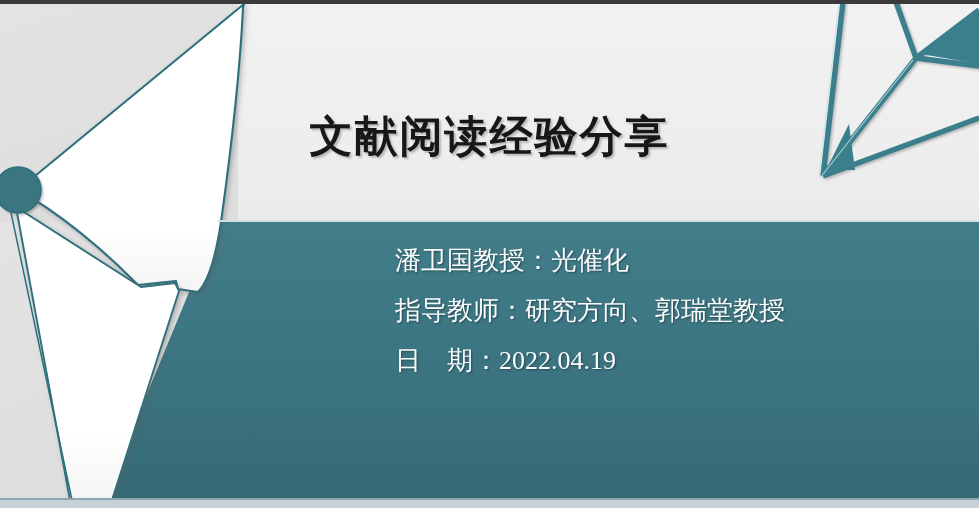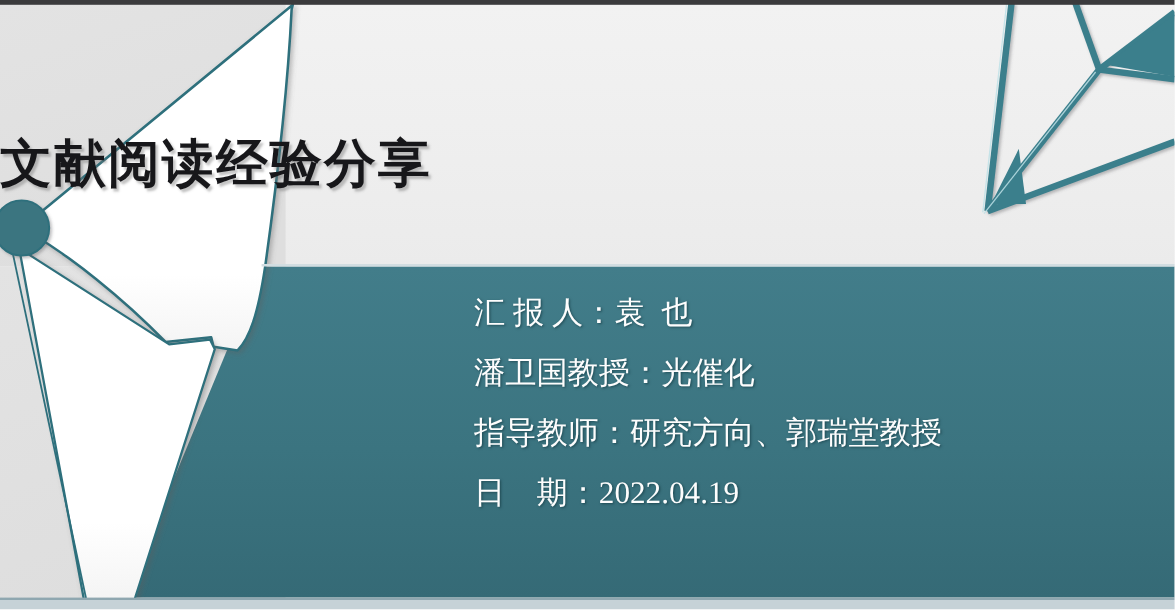--- a/index.html
+++ b/index.html
@@ -65,20 +65,21 @@
     height: 508px;
     z-index: 2;
   }
 
   
   .title {
     position: absolute;
     left: 0;
     top: 108px;
     width: 979px;
+    text-align: center;
     z-index: 20;
     font-family: "DejaVu Sans", "Liberation Sans", sans-serif;
     font-weight: bold;
     font-size: 43px;
     letter-spacing: 2px;
     color: #17171a;
     text-shadow: 2px 2px 2px rgba(120,120,120,0.45);
     white-space: nowrap;
   }
 
@@ -175,21 +176,20 @@
       <path d="M 839 2 L 819 177"></path>
       <path d="M 820 178 L 913 60"></path>
     </g>
 
     <path d="M 218 221 L 979 221" stroke="#d2dde1" stroke-width="2" fill="none"></path>
   </svg>
 
   <div class="title">文献阅读经验分享</div>
 
   <div class="info">
-    <div class="info-line">汇 报 人：袁  也</div>
     <div class="info-line">潘卫国教授：光催化</div>
     <div class="info-line">指导教师：研究方向、郭瑞堂教授</div>
     <div class="info-line val-num">日    期：2022.04.19</div>
   </div>
 
   <div class="topbar"></div>
   <div class="bottomstrip-edge"></div>
   <div class="bottomstrip"></div>
 
 </div>

